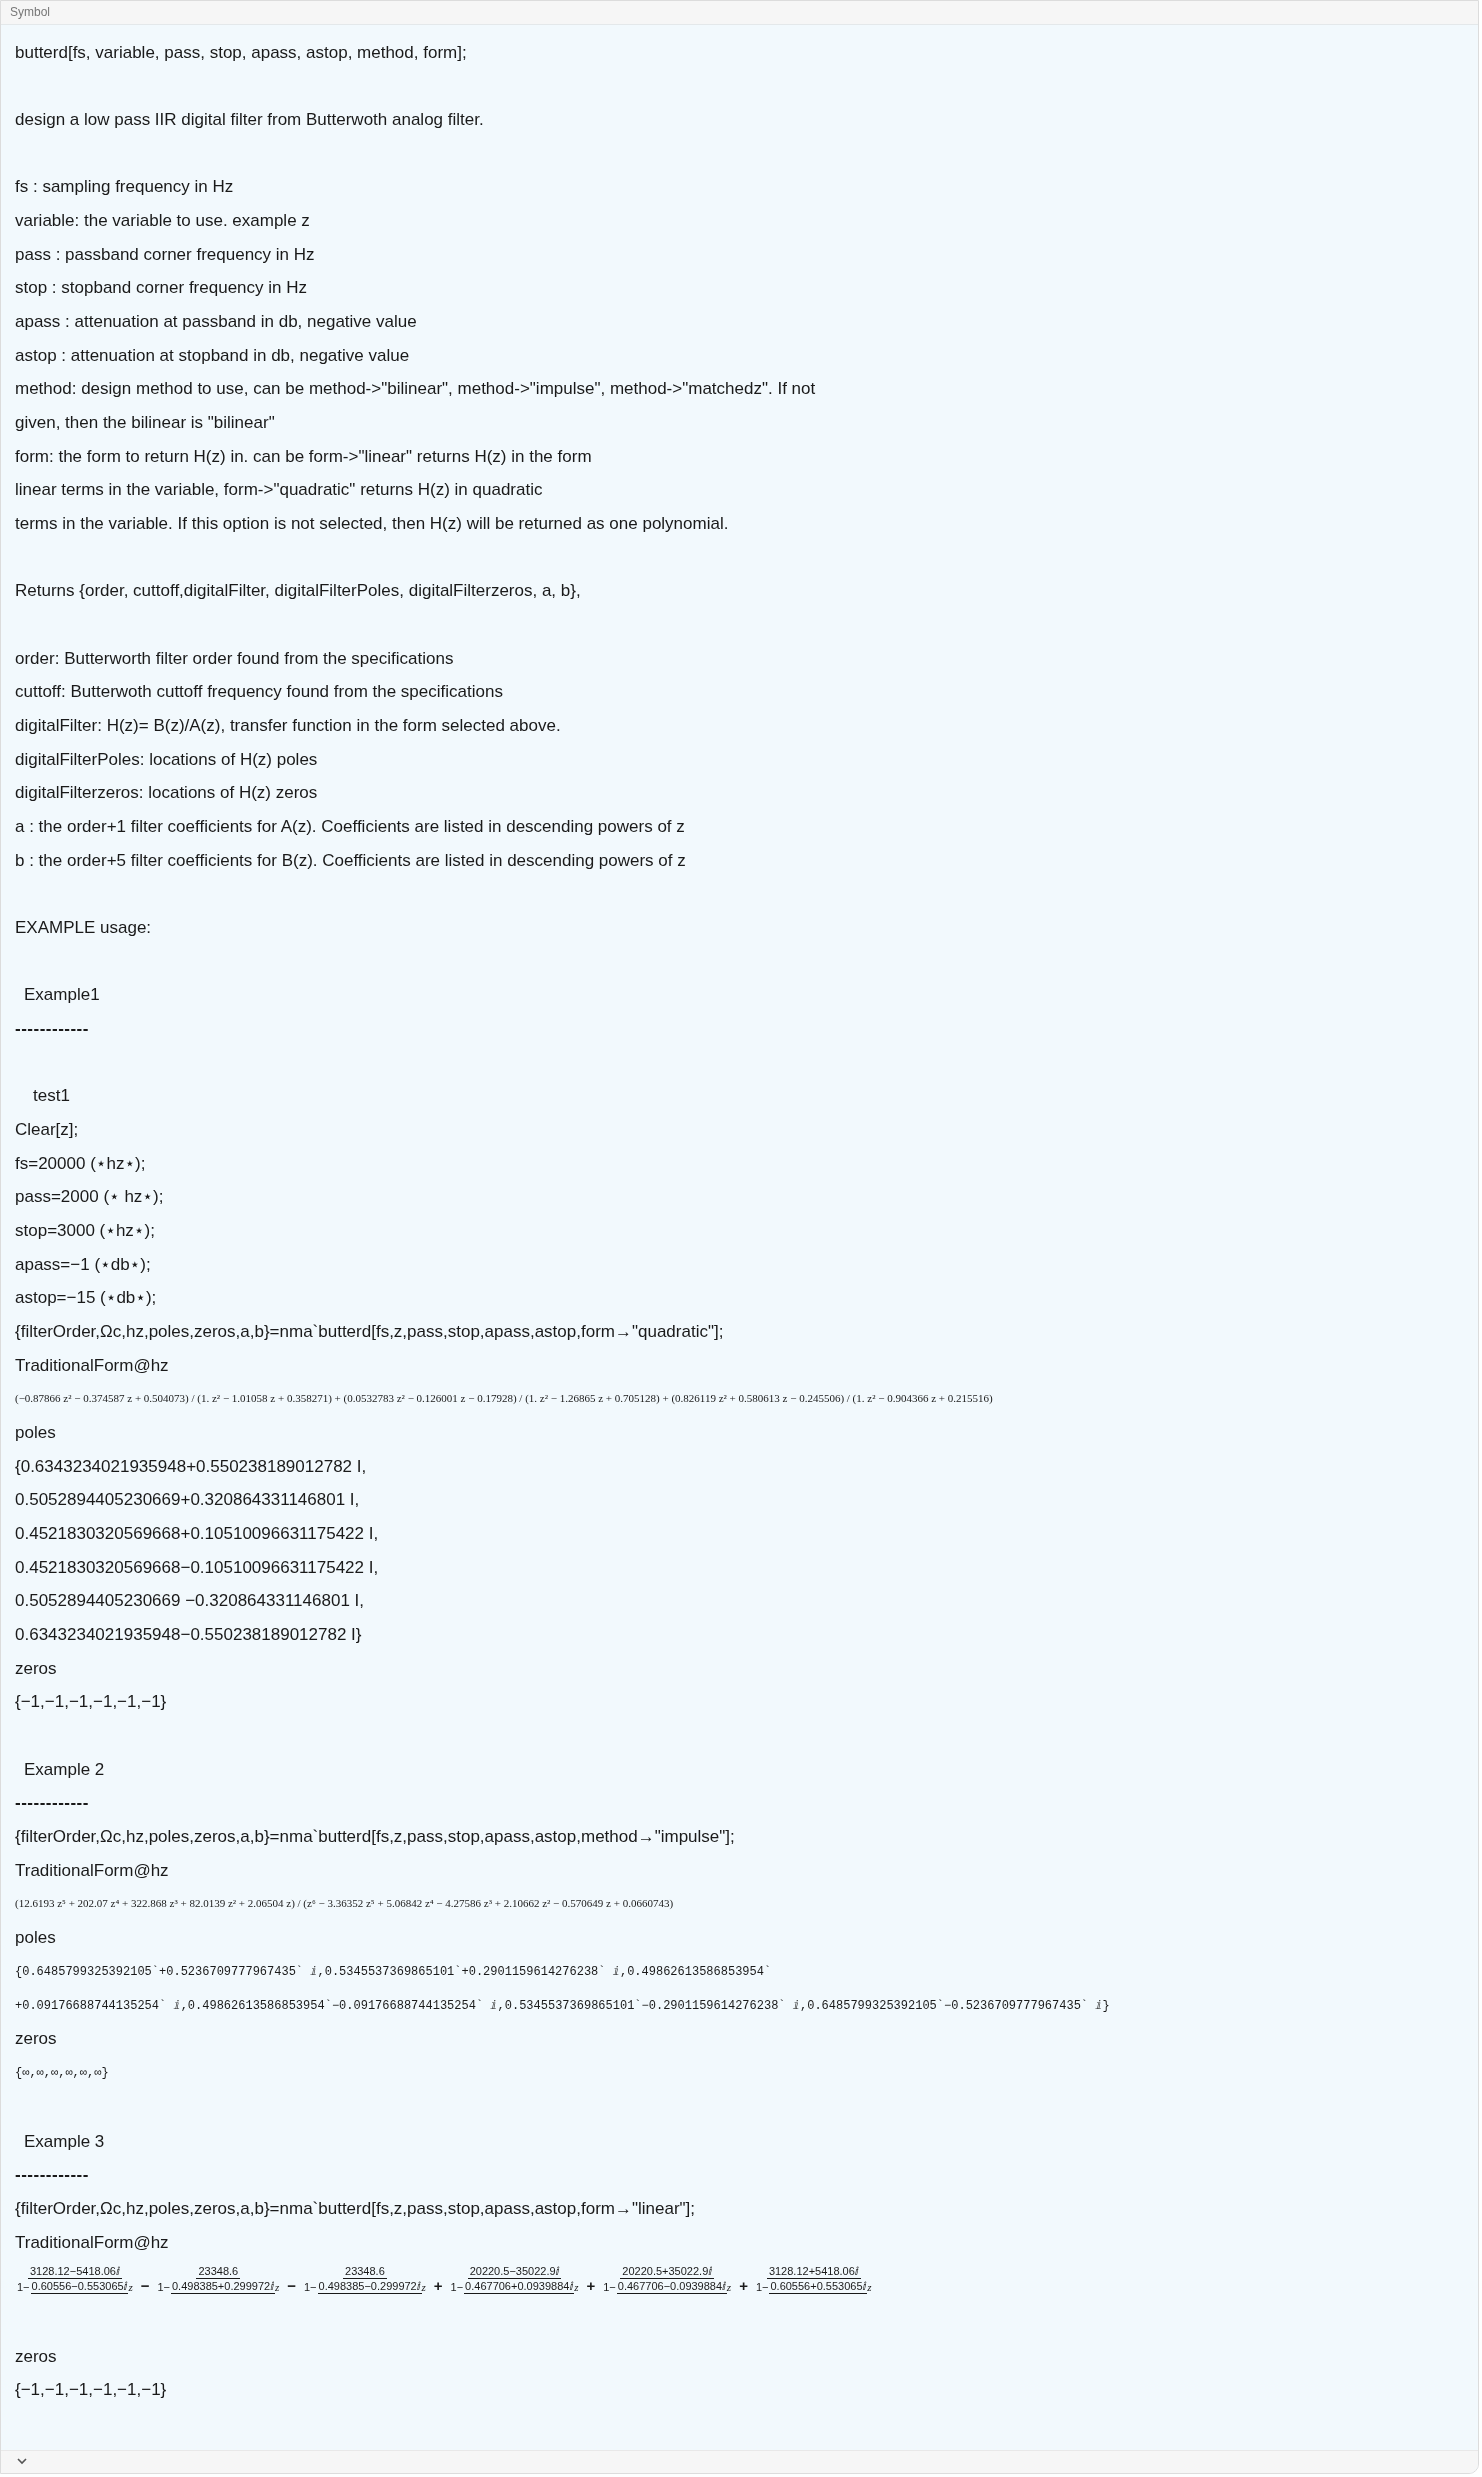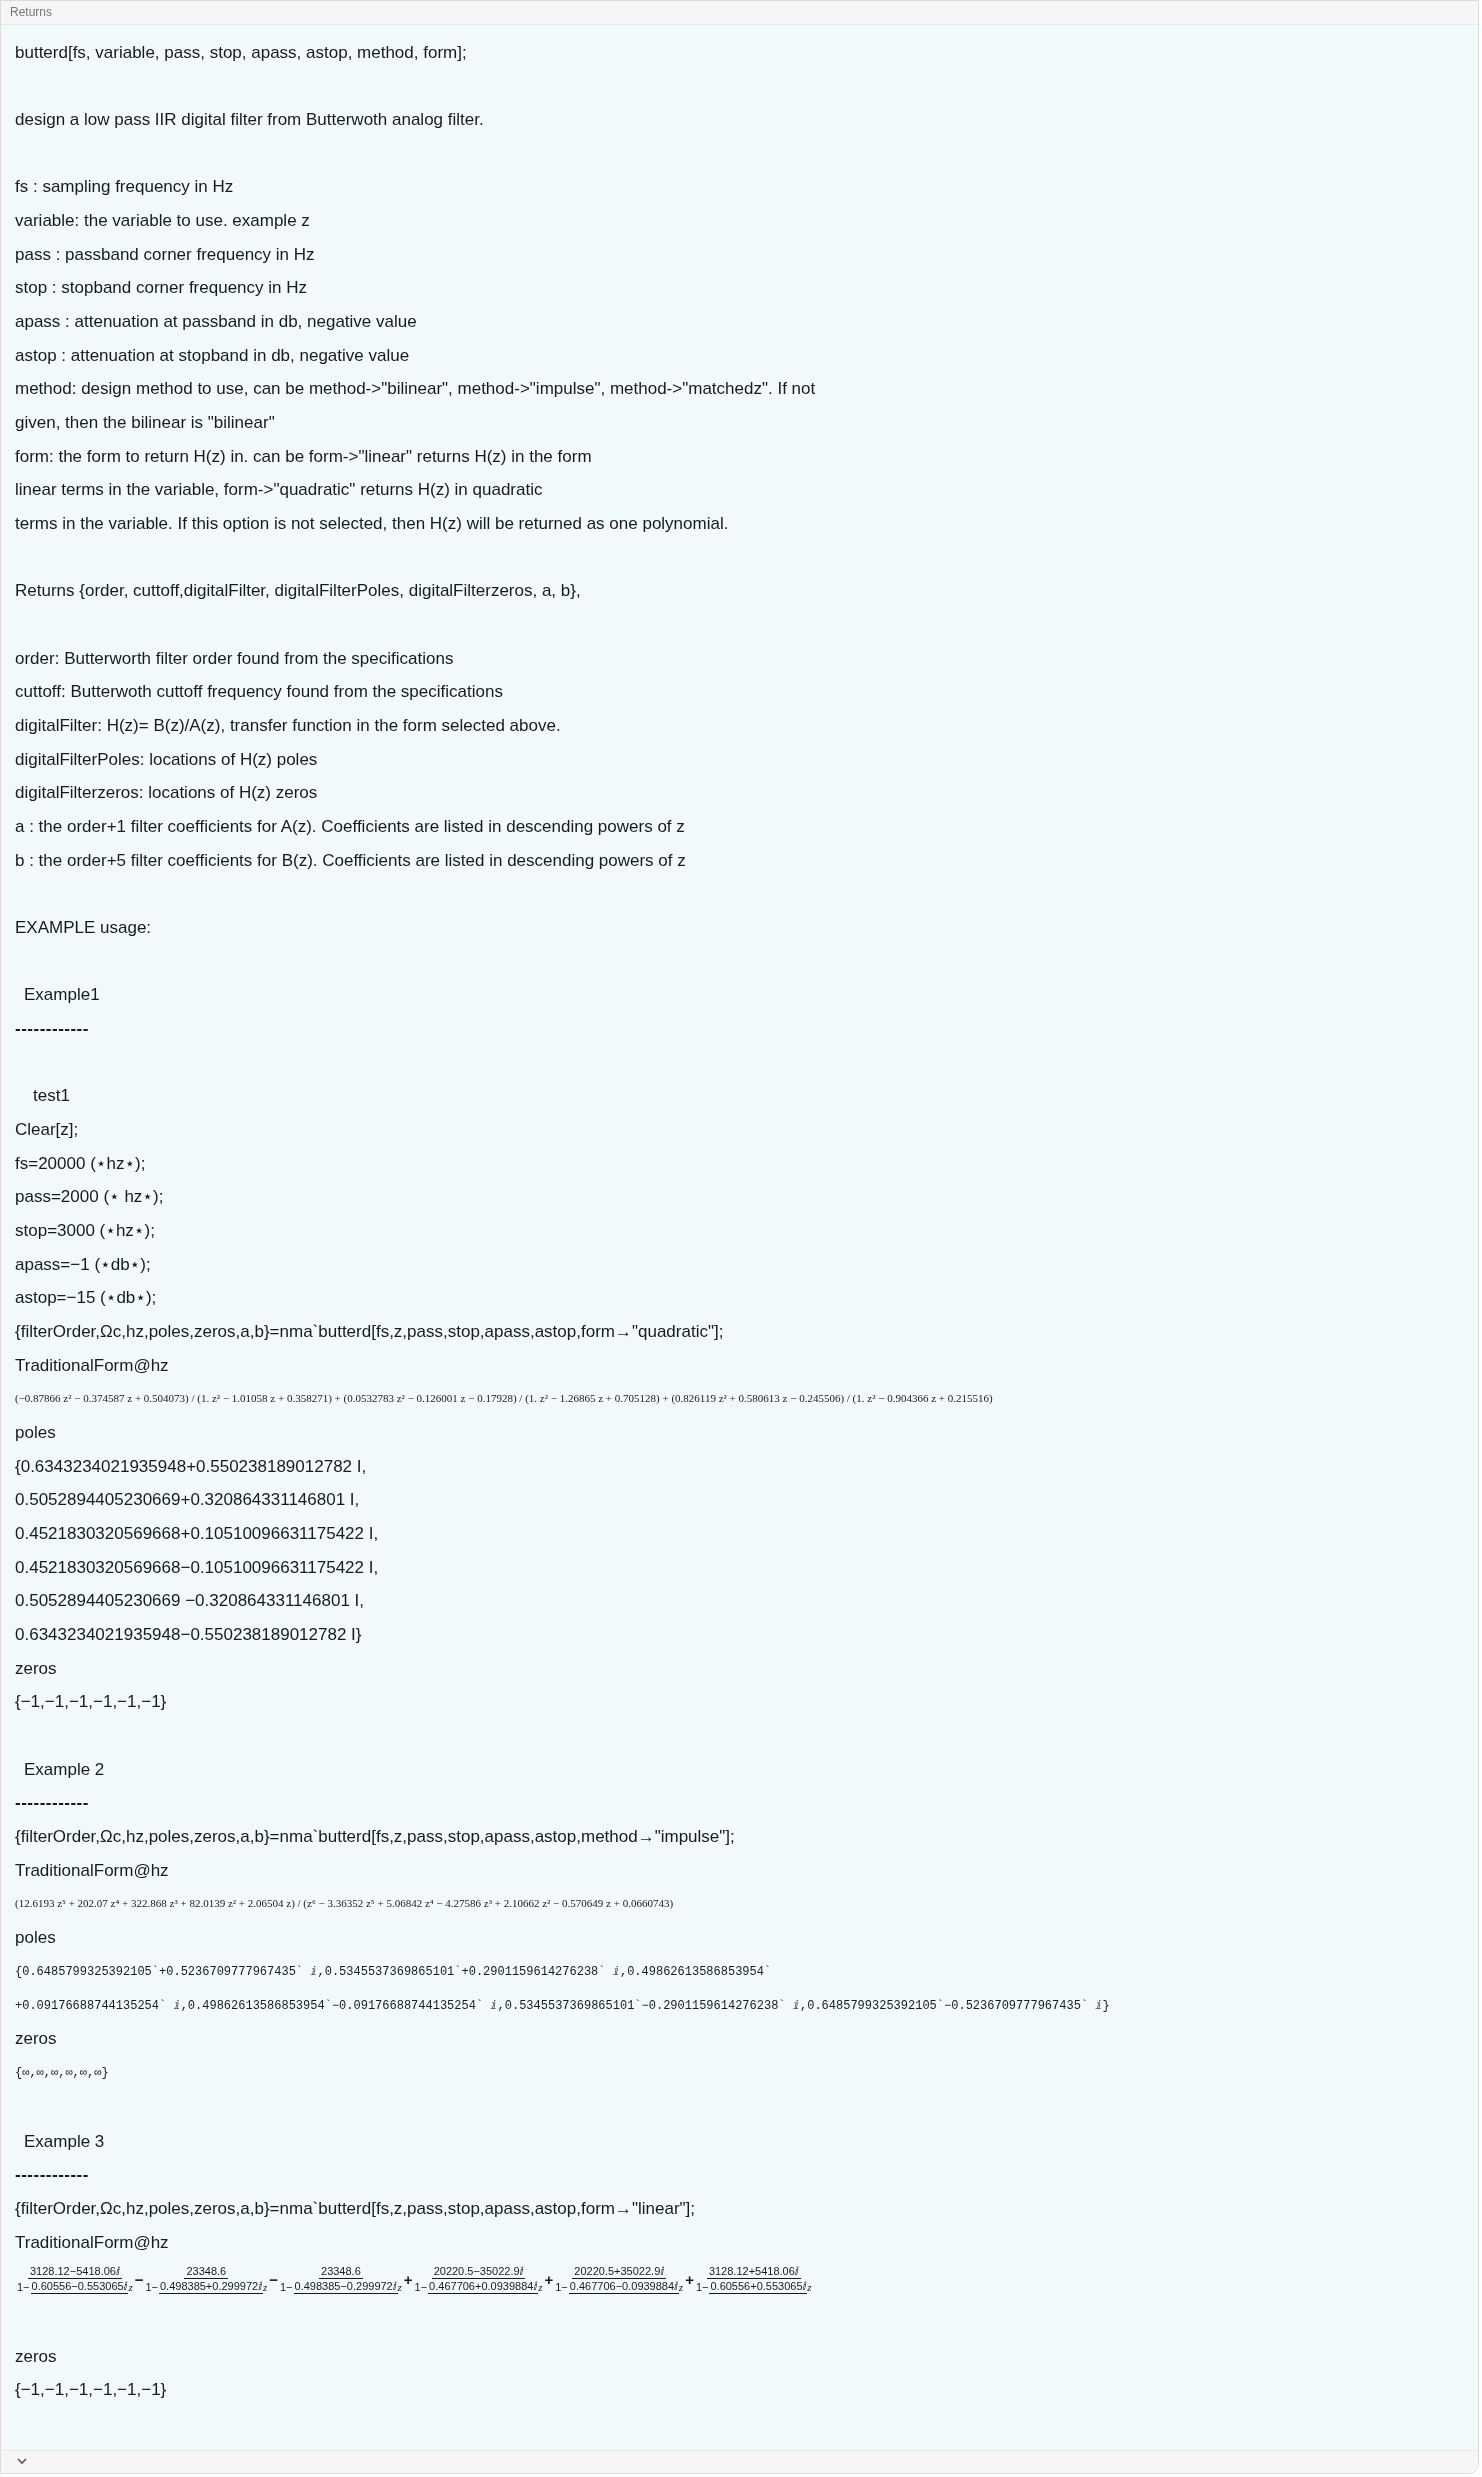--- a/index.html
+++ b/index.html
@@ -13,39 +13,39 @@
     height: 23px; background: #f6f6f6; border-bottom: 1px solid #e4e8ea;
     font-size: 12px; color: #777; line-height: 23px; padding-left: 9px;
   }
   .card-body { position: relative; padding: 0 14px; color: #1a1a1a; }
   .line { position: absolute; left: 14px; font-size: 17px; white-space: nowrap; line-height: 20px; }
   .indent1 { left: 23px; }
   .indent2 { left: 32px; }
   .sep { font-weight: bold; letter-spacing: 0.5px; }
   .math { font-family: "Liberation Serif", serif; font-size: 11px; }
   .small { font-size: 12px; font-family: Liberation Mono, monospace; }
-  .frac-row { position: absolute; left: 14px; display: flex; align-items: center; font-family: "Liberation Sans", sans-serif; }
+  .frac-row { position: absolute; left: 14px; display: flex; align-items: flex-end; gap: 6px; font-family: "Liberation Sans", sans-serif; }
   .frac { display: inline-flex; flex-direction: column; align-items: center; font-size: 11px; line-height: 13px; }
   .frac .num { padding: 0 2px; border-bottom: 1px solid #1a1a1a; }
   .frac .den { display: flex; align-items: center; padding: 1px 2px 0; }
   .inner { display: inline-flex; flex-direction: row; align-items: center; margin-left: 1px; }
   .inner .n { border-bottom: 1px solid #1a1a1a; padding: 0 1px; }
   .inner .d { font-style: italic; font-family: "Liberation Serif", serif; }
   .op { font-size: 15px; font-weight: bold; }
   .card-footer {
     position: absolute; left: 0; bottom: 0; width: 100%; height: 22px;
     background: #f6f6f6; border-top: 1px solid #e8e8e8;
   }
   .chev { position: absolute; left: 14px; top: 3px; width: 14px; height: 14px; }
 </style>
 </head>
 <body>
 
 <div class="card">
-  <div class="card-header">Returns</div>
+  <div class="card-header">Symbol</div>
 
   <div class="card-body">
     <div class="line" style="top:18px">butterd[fs, variable, pass, stop, apass, astop, method, form];</div>
     <div class="line" style="top:85px">design a low pass IIR digital filter from Butterwoth analog filter.</div>
 
     <div class="line" style="top:152px">fs   : sampling frequency in Hz</div>
     <div class="line" style="top:186px">variable: the variable to use. example z</div>
     <div class="line" style="top:220px">pass : passband corner frequency in Hz</div>
     <div class="line" style="top:253px">stop : stopband corner frequency in Hz</div>
     <div class="line" style="top:287px">apass : attenuation at passband in db, negative value</div>

